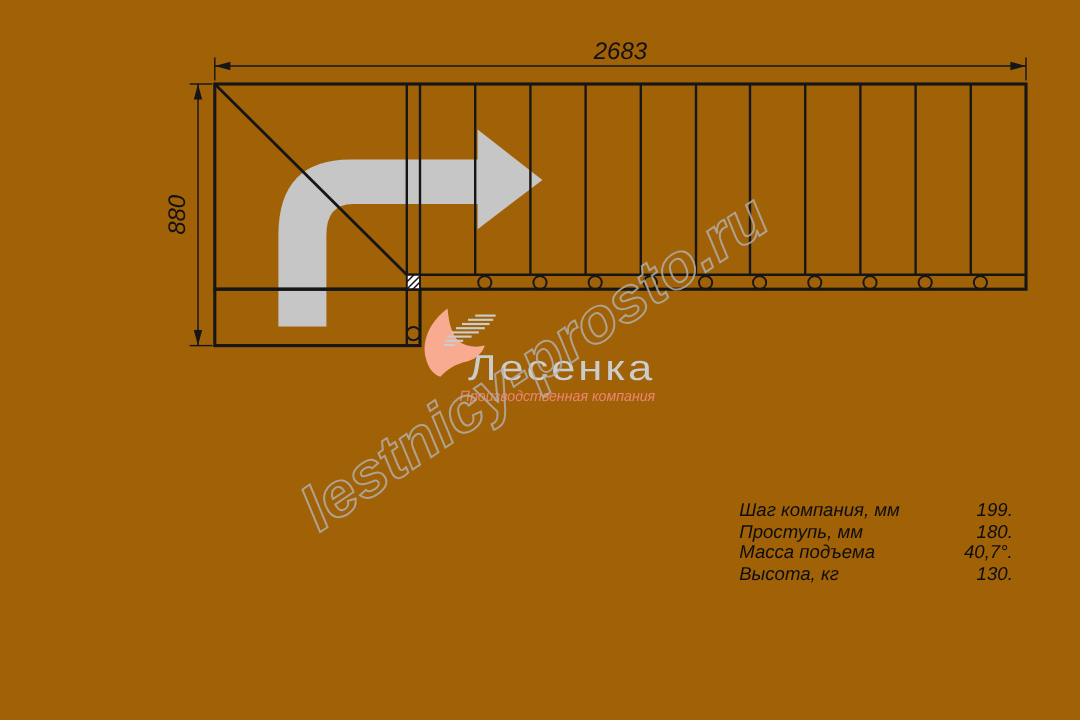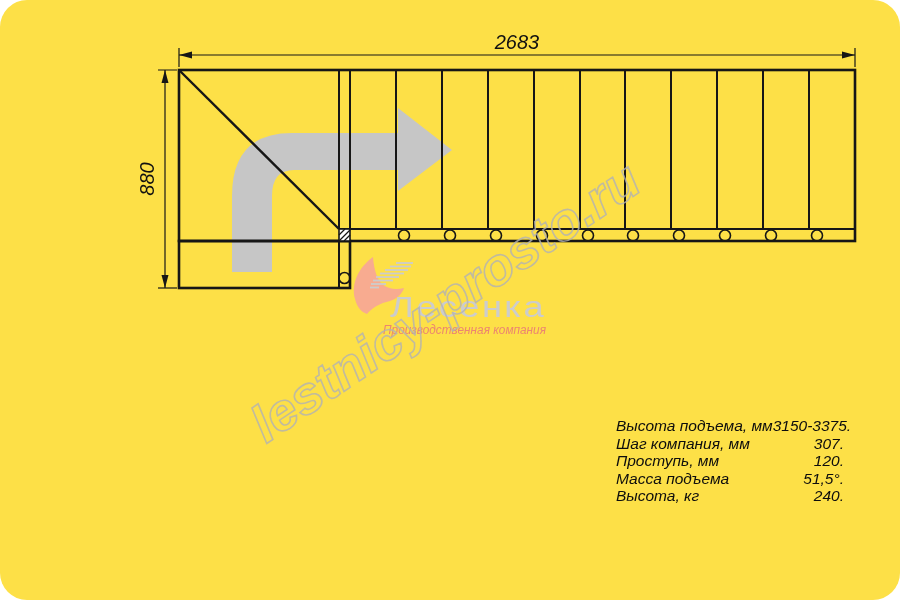--- a/index.html
+++ b/index.html
@@ -1,18 +1,18 @@
 <!DOCTYPE html>
 <html><head>
 <meta charset="utf-8">
 <style>
   html,body{margin:0;padding:0;background:#fff;}
   .canvas{
-    position:relative;width:900px;height:600px;background:#fde047;
-    font-family:"Liberation Sans",sans-serif;overflow:hidden;border-radius:27px;
+    position:relative;width:900px;height:600px;background:#a16207;
+    font-family:"Liberation Sans",sans-serif;overflow:hidden;
   }
   .drawing-svg{position:absolute;left:0;top:0;}
   .dim-text{font-style:italic;font-size:20px;fill:#111111;}
   .wm-text{
     font-style:italic;font-weight:bold;font-size:52px;
     fill:none;stroke:#b3b3b3;stroke-width:1.6px;opacity:0.8;
   }
   .logo-name-text{font-size:30px;fill:#cccccc;letter-spacing:2px;}
   .logo-tagline-text{font-style:italic;font-size:12.5px;fill:#ec8570;}
   .specs{
@@ -111,34 +111,30 @@
       </g>
       <text class="logo-name-text" x="390" y="317" textLength="156" lengthAdjust="spacingAndGlyphs">Лесенка</text>
       <text class="logo-tagline-text" x="383" y="334" textLength="163" lengthAdjust="spacingAndGlyphs">Производственная компания</text>
     </g>
 
     <text class="wm-text" transform="translate(266,444) rotate(-34)" textLength="456" lengthAdjust="spacingAndGlyphs">lestnicy-prosto.ru</text>
   </svg>
 
   <div class="specs">
     <div class="spec-row">
-      <span class="lbl">Высота подъема, мм</span>
-      <span class="val">3150-3375.</span>
-    </div>
-    <div class="spec-row">
       <span class="lbl">Шаг компания, мм</span>
-      <span class="val">307.</span>
+      <span class="val">199.</span>
     </div>
     <div class="spec-row">
       <span class="lbl">Проступь, мм</span>
-      <span class="val">120.</span>
+      <span class="val">180.</span>
     </div>
     <div class="spec-row">
       <span class="lbl">Масса подъема</span>
-      <span class="val">51,5°.</span>
+      <span class="val">40,7°.</span>
     </div>
     <div class="spec-row">
       <span class="lbl">Высота, кг</span>
-      <span class="val">240.</span>
+      <span class="val">130.</span>
     </div>
   </div>
 
 </div>
 
 </body></html>

